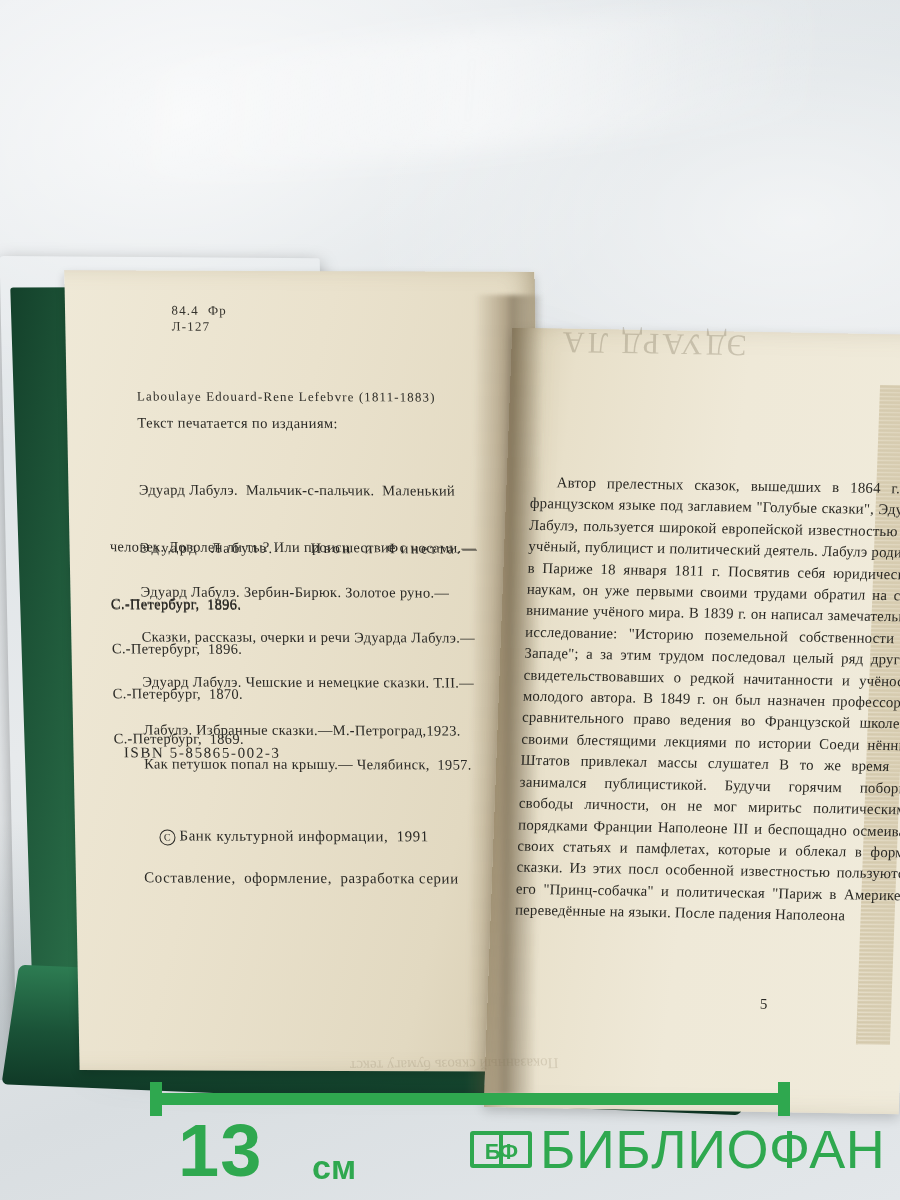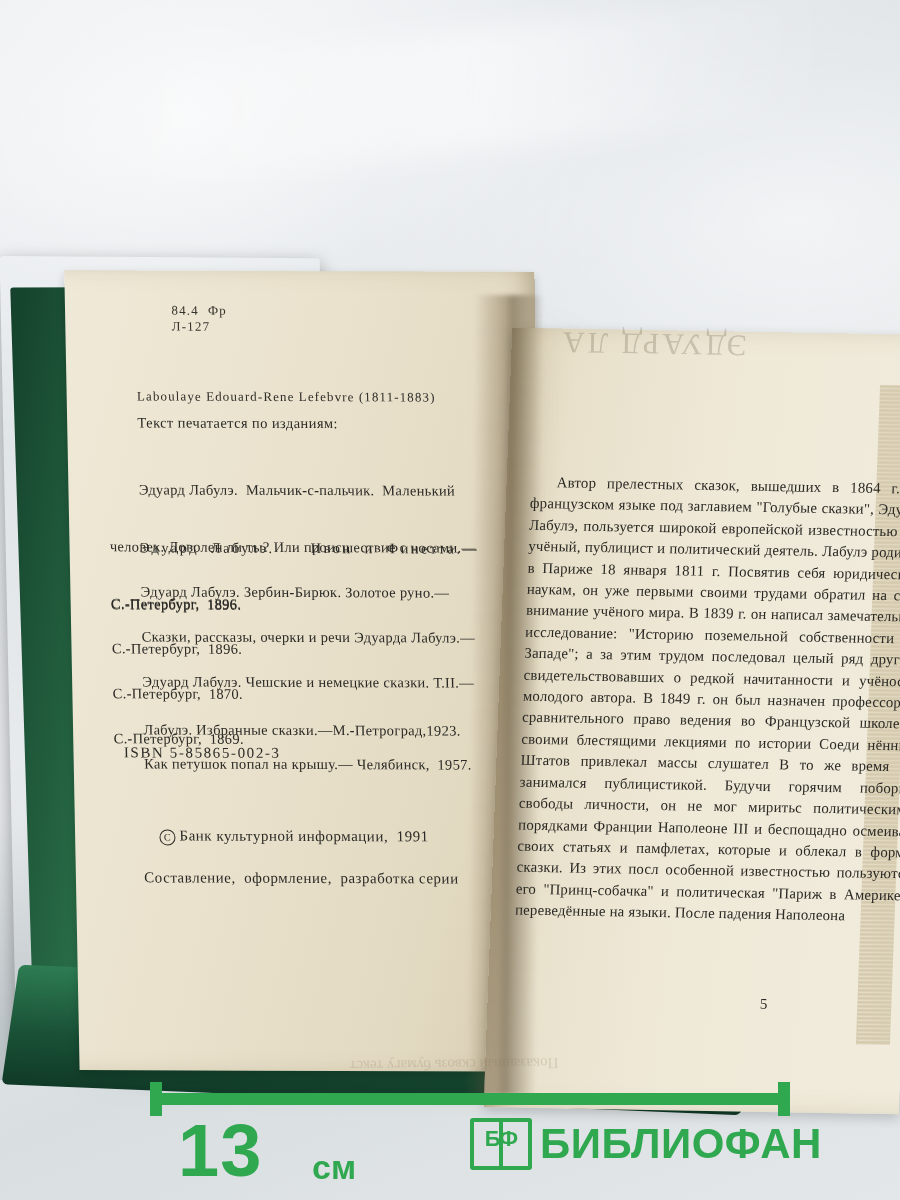--- a/index.html
+++ b/index.html
@@ -324,21 +324,21 @@
   .brand {
     position: absolute;
     left: 470px;
     top: 1118px;
     display: flex;
     align-items: center;
     gap: 8px;
   }
   .brand-mark {
     width: 62px;
-    height: 52px;
+    height: 37px;
     position: relative;
   }
   .brand-mark .bookshape {
     position: absolute;
     inset: 0;
     border: 4px solid #2fa84f;
     border-radius: 3px;
   }
   .brand-mark .spine {
     position: absolute;
@@ -354,22 +354,22 @@
     left: 0; right: 0; top: 8px;
     text-align: center;
     font-family: "Liberation Sans", sans-serif;
     font-weight: bold;
     font-size: 22px;
     color: #2fa84f;
     letter-spacing: -1px;
   }
   .brand-text {
     font-family: "Liberation Sans", sans-serif;
-    font-weight: bold;
-    font-size: 42px;
+    font-weight: normal;
+    font-size: 54px;
     color: #2fa84f;
     letter-spacing: 0.5px;
   }
 </style>
 </head>
 <body>
 
 <div class="scene">
 
   <div class="bg-sheen-a"></div>

